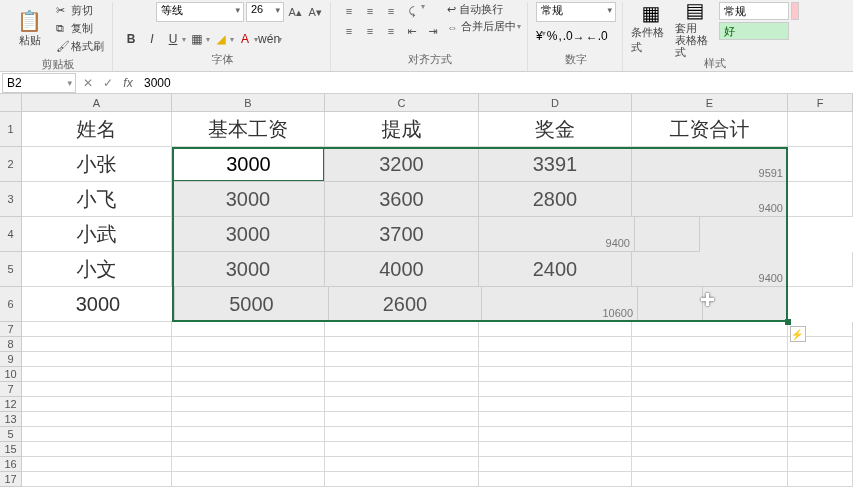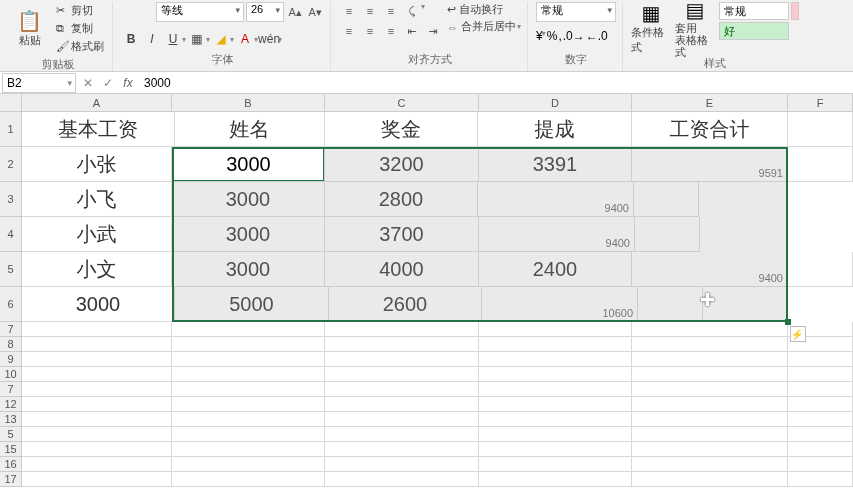--- a/index.html
+++ b/index.html
@@ -264,39 +264,40 @@
     <div class="rh rhn" style="line-height:15px">13</div>
     <div class="rh rhn" style="line-height:15px">5</div>
     <div class="rh rhn" style="line-height:15px">15</div>
     <div class="rh rhn" style="line-height:15px">16</div>
     <div class="rh rhn" style="line-height:15px">17</div>
   </div>
 
   <div class="cells">
 
     <div class="row r1">
+      <div class="cell hdr col-A">姓名</div>
       <div class="cell hdr col-B">基本工资</div>
-      <div class="cell hdr col-A">姓名</div>
+      <div class="cell hdr col-C">提成</div>
       <div class="cell hdr col-D">奖金</div>
-      <div class="cell hdr col-C">提成</div>
       <div class="cell hdr col-E">工资合计</div>
       <div class="cell emp col-F"></div>
     </div>
 
     <div class="row r2">
       <div class="cell col-A">小张</div>
       <div class="cell col-B">3000</div>
       <div class="cell col-C">3200</div>
       <div class="cell col-D">3391</div>
       <div class="cell rtot col-E">9591</div>
       <div class="cell emp col-F"></div>
     </div>
     <div class="row r3">
       <div class="cell col-A">小飞</div>
       <div class="cell col-B">3000</div>
+      <div class="cell col-C">3600</div>
       <div class="cell col-D">2800</div>
       <div class="cell rtot col-E">9400</div>
       <div class="cell emp col-F"></div>
     </div>
     <div class="row r4">
       <div class="cell col-A">小武</div>
       <div class="cell col-B">3000</div>
       <div class="cell col-C">3700</div>
       <div class="cell rtot col-E">9400</div>
       <div class="cell emp col-F"></div>

